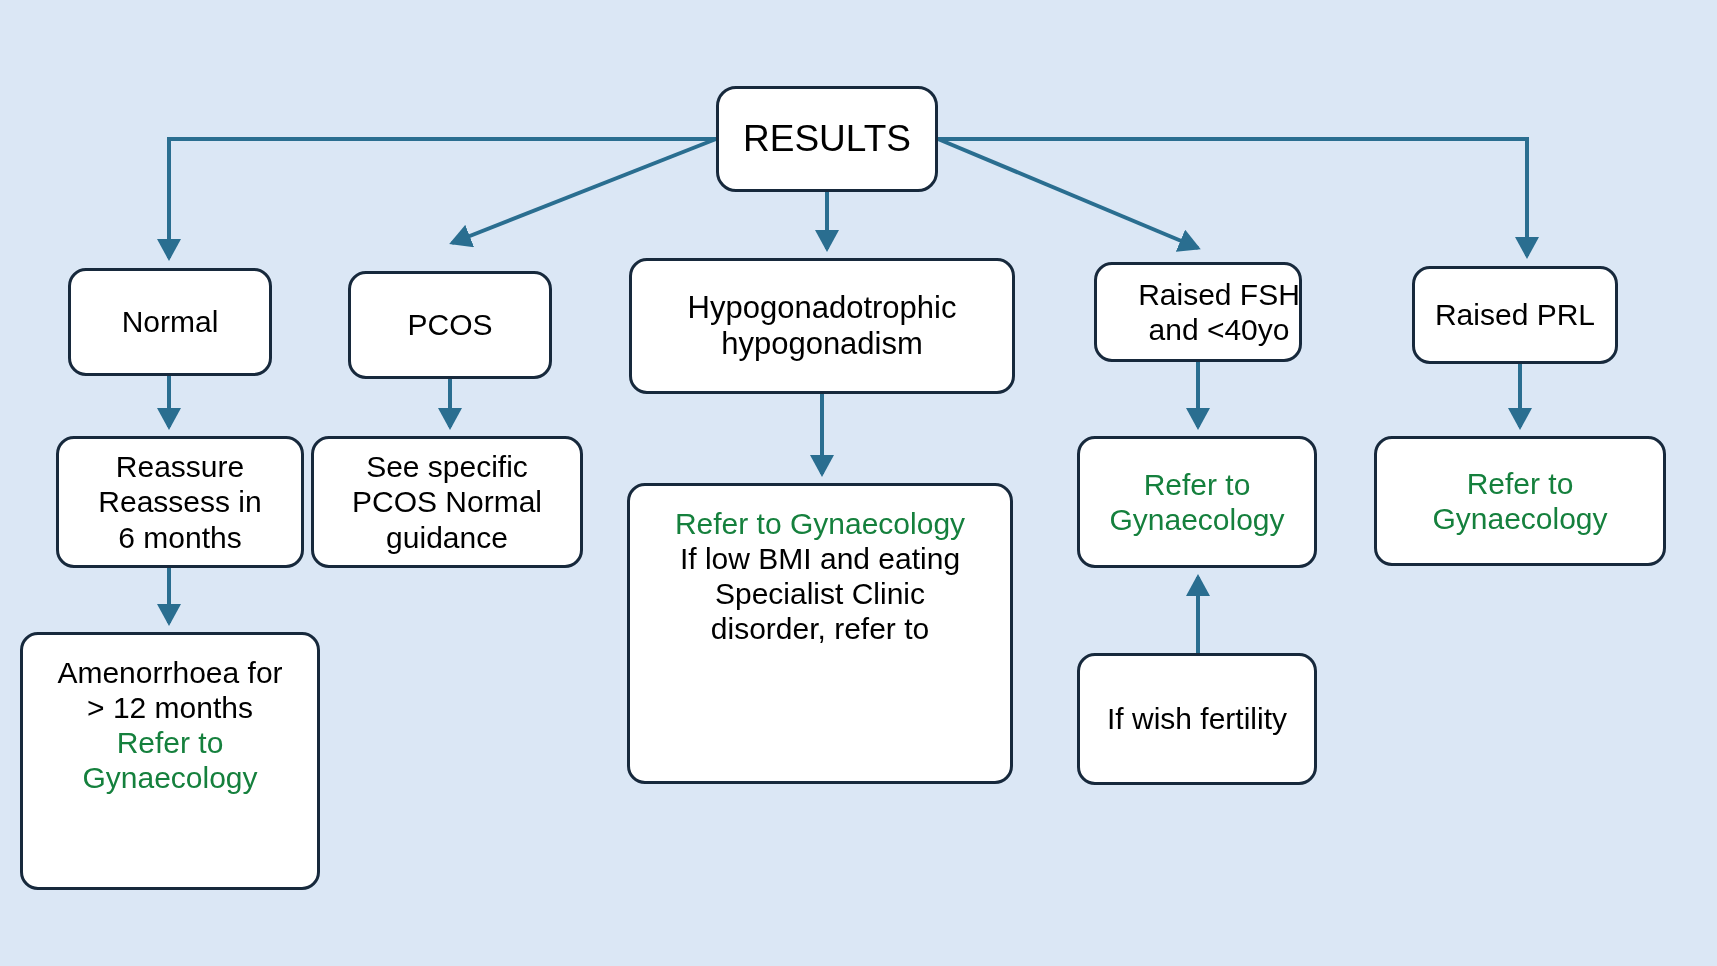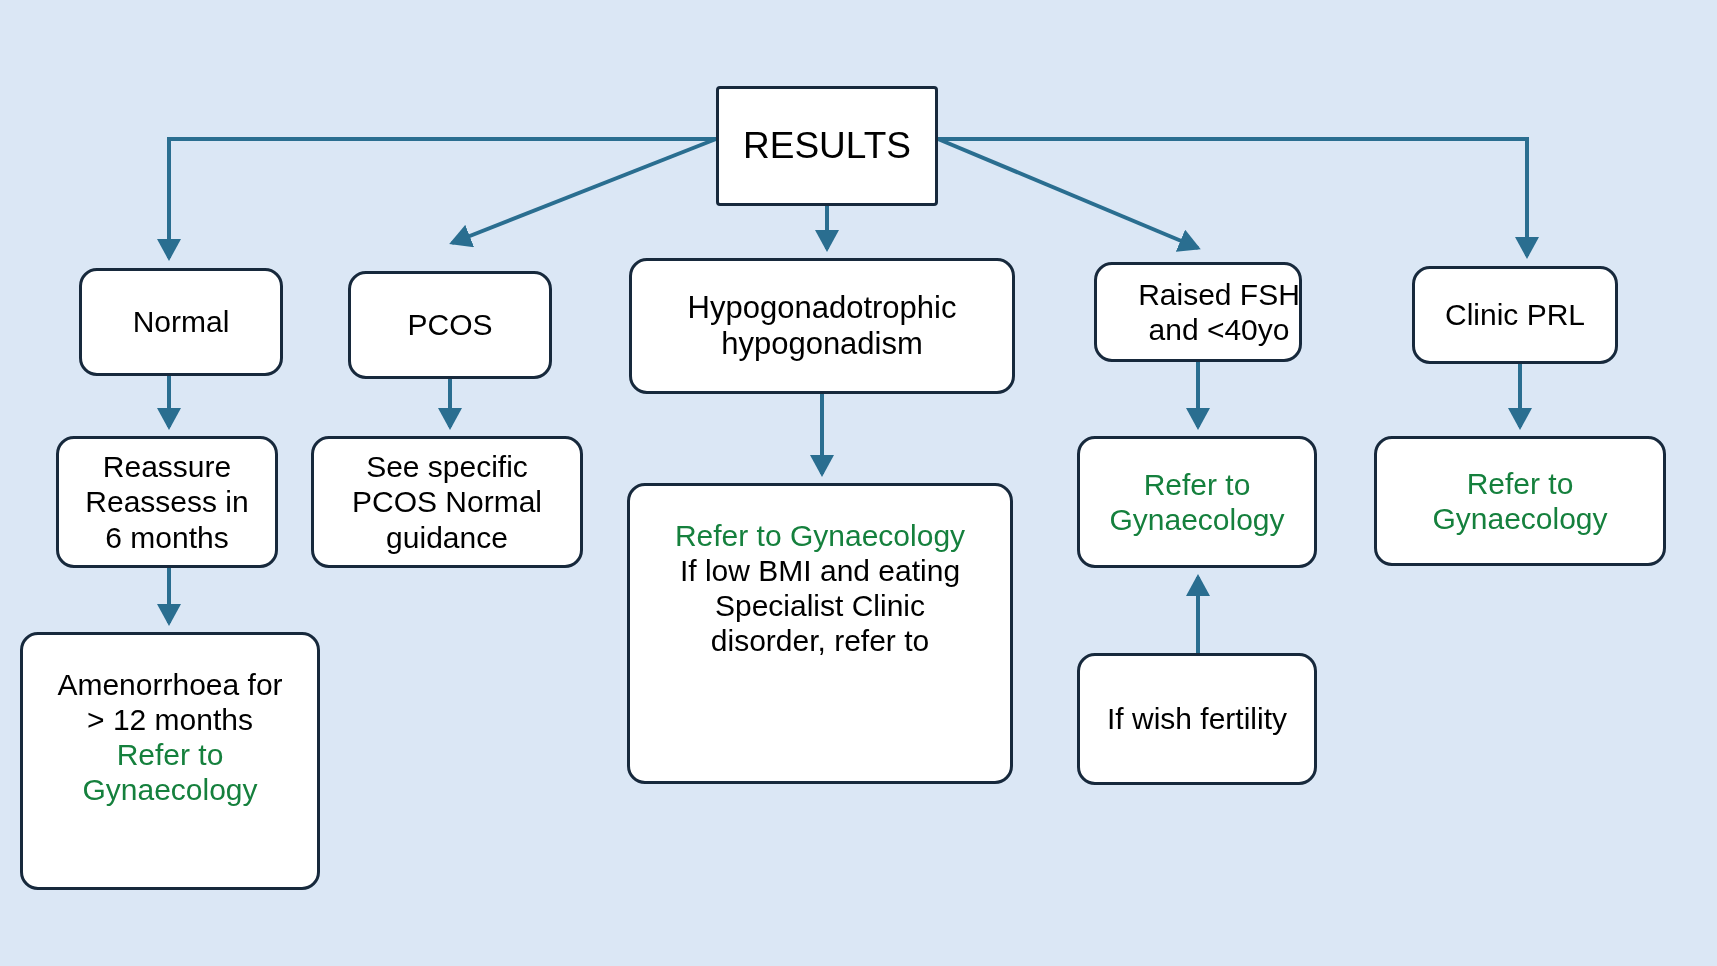--- a/index.html
+++ b/index.html
@@ -38,34 +38,34 @@
     align-items: center;
     text-align: center;
     color: #000000;
     line-height: 1.17;
     z-index: 2;
   }
   .node.center { justify-content: center; }
   .node.top { justify-content: flex-start; }
   .node .ln { display: block; white-space: nowrap; }
   .red { color: #15803d; }
-  .n-results  { left: 716px; top: 86px;  width: 222px; height: 120px; font-size: 37px; border-radius: 4px; text-align: center; }
-  .n-normal   { left: 68px;  top: 268px; width: 204px; height: 108px; font-size: 30px; margin-left: 11px; }
+  .n-results  { left: 716px; top: 86px;  width: 222px; height: 106px; font-size: 37px; border-radius: 20px; text-align: center; }
+  .n-normal   { left: 68px;  top: 268px; width: 204px; height: 108px; font-size: 30px; }
   .n-pcos     { left: 348px; top: 271px; width: 204px; height: 108px; font-size: 30px; }
   .n-hypo     { left: 629px; top: 258px; width: 386px; height: 136px; font-size: 31px; text-align: right; }
   .n-fsh      { left: 1094px;top: 262px; width: 208px; height: 100px; font-size: 30px; padding-left: 42px; }
   .n-prl      { left: 1412px;top: 266px; width: 206px; height: 98px;  font-size: 30px; }
-  .n-reassure { left: 56px;  top: 436px; width: 222px; height: 132px; font-size: 30px; }
+  .n-reassure { left: 56px;  top: 436px; width: 248px; height: 132px; font-size: 30px; }
   .n-pcosref  { left: 311px; top: 436px; width: 272px; height: 132px; font-size: 30px; }
   .n-refgyn-h { left: 627px; top: 483px; width: 386px; height: 301px; font-size: 30px; }
   .n-refgyn-f { left: 1077px;top: 436px; width: 240px; height: 132px; font-size: 30px; }
   .n-refgyn-p { left: 1374px;top: 436px; width: 292px; height: 130px; font-size: 30px; }
   .n-amen     { left: 20px;  top: 632px; width: 300px; height: 258px; font-size: 30px; }
   .n-fert     { left: 1077px;top: 653px; width: 240px; height: 132px; font-size: 30px; }
-  .node.pad3 { padding-top: 32px; }
+  .node.pad3 { padding-top: 20px; }
 </style>
 </head>
 <body>
 
 <div id="canvas">
 
   <svg id="edges" viewBox="0 0 1717 966" width="1717" height="966">
     <defs>
       <marker id="arrow" viewBox="0 0 12 12" refX="9.5" refY="6" markerWidth="6" markerHeight="6" orient="auto-start-reverse">
         <path d="M 0 0 L 11 6 L 0 12 z" fill="#2a6e90"></path>
@@ -137,21 +137,21 @@
     <span class="ln">Hypogonadotrophic</span>
     <span class="ln">hypogonadism</span>
   </div>
 
   <div class="node n-fsh center">
     <span class="ln">Raised FSH</span>
     <span class="ln">and &lt;40yo</span>
   </div>
 
   <div class="node n-prl center">
-    <span class="ln">Clinic PRL</span>
+    <span class="ln">Raised PRL</span>
   </div>
 
   <div class="node n-reassure center">
     <span class="ln">Reassure</span>
     <span class="ln">Reassess in</span>
     <span class="ln">6 months</span>
   </div>
 
   <div class="node n-pcosref center">
     <span class="ln">See specific</span>

